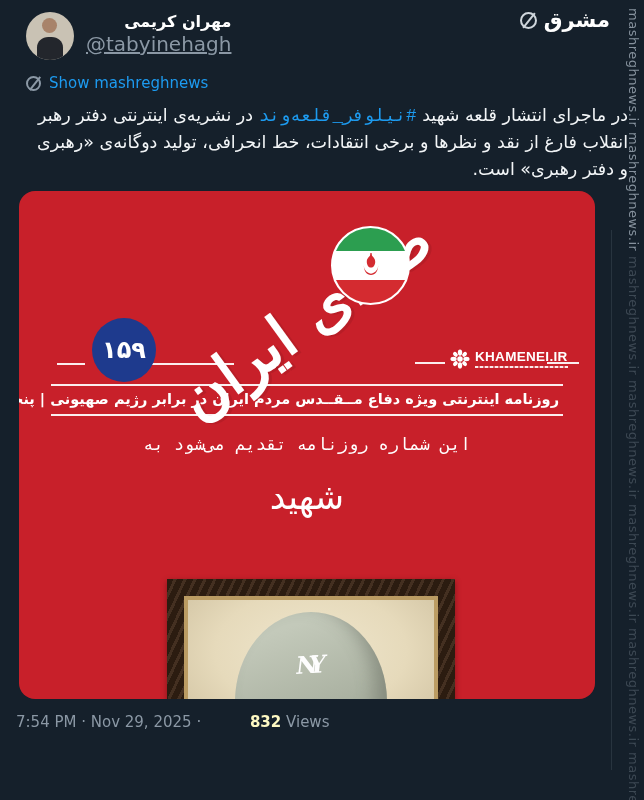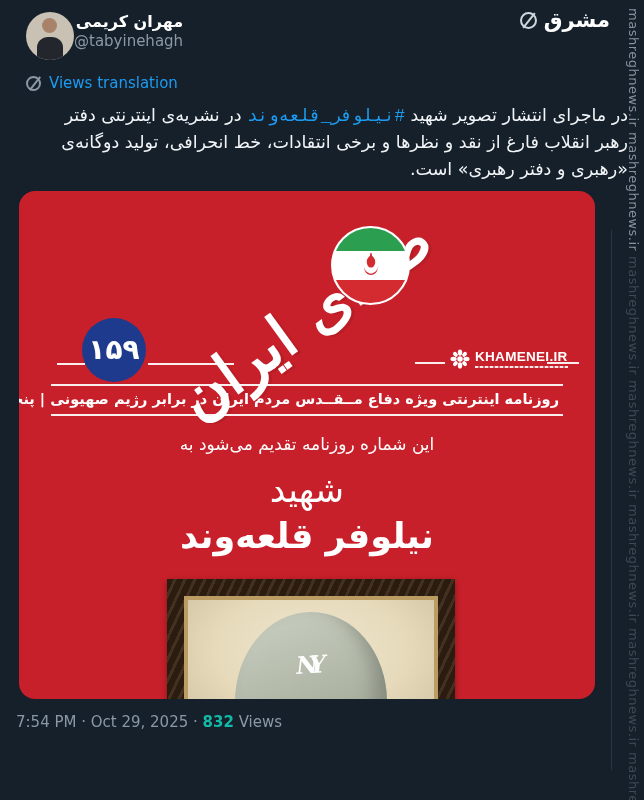--- a/index.html
+++ b/index.html
@@ -19,23 +19,23 @@
     position:relative;
   }
   
   .header{display:flex;align-items:flex-start;padding:12px 16px 0 26px;position:relative;}
   .avatar{
     width:48px;height:48px;border-radius:50%;flex:0 0 48px;
     background:#c9c2b4;position:relative;overflow:hidden;
   }
   .avatar::before{content:"";position:absolute;left:33%;top:12%;width:32%;height:32%;border-radius:50%;background:#a8836a;}
   .avatar::after{content:"";position:absolute;left:22%;bottom:-4%;width:56%;height:52%;border-radius:42% 42% 0 0;background:#23262c;}
-  .names{line-height:1.25;}
+  .names{margin-left:12px;line-height:1.25;}
   .display-name{font-weight:bold;font-size:16px;color:#fff;}
-  .handle{font-size:15px;color:var(--muted);}
+  .handle{font-size:20px;color:var(--muted);text-decoration:underline;}
   
   .brandmark{position:absolute;top:8px;right:34px;display:flex;align-items:center;gap:7px;}
   .slash-icon{width:17px;height:17px;border:2px solid #cfd6dc;border-radius:50%;position:relative;flex:0 0 17px;}
   .slash-icon::after{content:"";position:absolute;left:50%;top:-3px;width:2px;height:19px;background:#cfd6dc;transform:rotate(38deg);transform-origin:center;}
   .brand-text{font-weight:bold;font-size:21px;color:#fff;}
   
   .wm-col{
     position:absolute;top:8px;right:3px;height:792px;
     writing-mode:vertical-rl;
     font-size:13px;letter-spacing:.5px;color:rgba(154,166,178,.85);
@@ -72,44 +72,44 @@
     direction:rtl;white-space:nowrap;
   }
   .flag{
     position:absolute;left:312px;top:35px;width:79px;height:79px;border-radius:50%;
     border:2px solid #fff;overflow:hidden;background:#fff;
   }
   .flag .band-green{position:absolute;top:0;left:0;right:0;height:31%;background:#2c9e50;}
   .flag .band-red{position:absolute;bottom:0;left:0;right:0;height:31%;background:#d42b30;}
   .flag .emblem{position:absolute;left:50%;top:50%;transform:translate(-50%,-50%);width:22px;height:24px;}
   .issue-circle{
-    position:absolute;left:63px;top:127px;width:64px;height:64px;border-radius:50%;
+    position:absolute;left:73px;top:127px;width:64px;height:64px;border-radius:50%;
     background:var(--issue-navy);color:#fff;display:flex;align-items:center;justify-content:center;
-    font-size:28px;font-weight:bold;z-index:2;
+    font-size:24px;font-weight:bold;z-index:2;
   }
   .rule{position:absolute;height:2px;background:rgba(255,255,255,.92);}
   .rule-a{left:38px;top:172px;width:28px;}
   .rule-b{left:129px;top:172px;width:86px;}
   .rule-c{left:396px;top:171px;width:30px;}
   .rule-d{left:528px;top:171px;width:32px;}
   .kh-logo{position:absolute;left:430px;top:157px;display:flex;align-items:center;gap:4px;color:#fff;}
   .kh-icon{width:22px;height:22px;flex:0 0 22px;}
   .kh-texts{display:flex;flex-direction:column;}
   .kh-wordmark{font-weight:bold;font-size:13.5px;letter-spacing:.3px;font-family:"Liberation Sans",sans-serif;}
   .kh-underline{height:2px;margin-top:2px;background:repeating-linear-gradient(90deg,rgba(255,255,255,.9) 0 3px,rgba(255,255,255,.35) 3px 5px);}
   .dateline{
     position:absolute;left:32px;right:32px;top:193px;
     border-top:2px solid rgba(255,255,255,.92);
     border-bottom:2px solid rgba(255,255,255,.92);
     padding:5px 4px 7px;
     direction:rtl;text-align:center;color:#fff;
     font-weight:bold;font-size:14.5px;white-space:nowrap;
   }
   .dedication{position:absolute;left:0;right:0;top:243px;text-align:center;direction:rtl;color:#fff;}
-  .dedication-intro{font-size:17px;margin-bottom:14px;}
+  .dedication-intro{font-size:17px;margin-bottom:20px;font-family:Liberation Mono, monospace;}
   .dedication-title{font-size:35px;font-weight:normal;line-height:1.3;}
   .dedication-name{font-size:35px;font-weight:bold;line-height:1.35;}
   
   .frame{
     position:absolute;left:148px;top:388px;width:288px;height:170px;
     background:
       repeating-linear-gradient(115deg,rgba(0,0,0,.25) 0 6px,rgba(255,255,255,.05) 6px 9px),
       #3a2515;
     padding:17px;
     box-shadow:0 2px 6px rgba(0,0,0,.35);
@@ -127,21 +127,21 @@
     border-radius:78px 78px 26px 22px / 92px 92px 20px 18px;
     box-shadow:inset -12px -10px 18px rgba(90,95,85,.45);
   }
   .ny-logo{
     position:absolute;left:50%;top:38px;transform:translateX(-50%) rotate(-4deg);
     color:#fdfdfd;font-weight:bold;font-size:24px;letter-spacing:-.38em;
     padding-right:.38em;font-family:"DejaVu Serif",serif;font-style:italic;
   }
   
   .meta{padding:14px 16px;color:var(--muted);font-size:15px;}
-  .views-count{color:#14b8a6;font-weight:bold;}
+  .views-count{color:#fef9c3;font-weight:bold;margin-left:44px;}
 </style>
 </head>
 <body>
 
 <div class="wm-col">
   <span>mashreghnews.ir</span>
   <span>mashreghnews.ir</span>
   <span>mashreghnews.ir</span>
   <span>mashreghnews.ir</span>
   <span>mashreghnews.ir</span>
@@ -157,25 +157,25 @@
     <div class="handle">@tabyinehagh</div>
   </div>
   <div class="brandmark">
     <div class="slash-icon"></div>
     <div class="brand-text" dir="rtl">مشرق</div>
   </div>
 </div>
 
 <div class="translate-row">
   <div class="translate-icon"></div>
-  <span class="translate-label">Views translation</span>
+  <span class="translate-label">Show mashreghnews</span>
 </div>
 
 <div class="tweet-text">
-  <p><span>در ماجرای انتشار تصویر شهید </span><span class="link">#نیلوفر_قلعه‌وند</span><span> در نشریه‌ی اینترنتی دفتر رهبر انقلاب فارغ از نقد و نظرها و برخی انتقادات، خط انحرافی، تولید دوگانه‌ی «رهبری و دفتر رهبری» است.</span></p>
+  <p><span>در ماجرای انتشار قلعه شهید </span><span class="link">#نیلوفر_قلعه‌وند</span><span> در نشریه‌ی اینترنتی دفتر رهبر انقلاب فارغ از نقد و نظرها و برخی انتقادات، خط انحرافی، تولید دوگانه‌ی «رهبری و دفتر رهبری» است.</span></p>
 </div>
 
 <div class="poster">
   <div class="masthead">صدای ایران</div>
 
   <div class="flag">
     <div class="band-green"></div>
     <div class="band-red"></div>
     <svg class="emblem" viewBox="0 0 24 26">
       <path d="M12 1c1.6 3.4 4.6 4.2 4.6 8.4 0 3.7-2 6.4-4.6 6.4s-4.6-2.7-4.6-6.4C7.4 5.2 10.4 4.4 12 1z" fill="#d42b30"></path>
@@ -208,31 +208,30 @@
       <div class="kh-wordmark">KHAMENEI.IR</div>
       <div class="kh-underline"></div>
     </div>
   </div>
 
   <div class="dateline">روزنامه اینترنتی ویژه دفاع مــقــدس مردم ایران در برابر رژیم صهیونی | پنجشنبه، ۶ آذر ۱۴۰۴</div>
 
   <div class="dedication">
     <div class="dedication-intro">این شماره روزنامه تقدیم می‌شود به</div>
     <div class="dedication-title">شهید</div>
-    <div class="dedication-name">نیلوفر قلعه‌وند</div>
   </div>
 
   <div class="frame">
     <div class="frame-inner">
       <div class="cap">
         <span class="ny-logo">NY</span>
       </div>
 
     </div>
   </div>
 </div>
 
 <div class="meta">
-  <span>7:54 PM · Oct 29, 2025</span>
+  <span>7:54 PM · Nov 29, 2025</span>
   <span>·</span>
   <span class="views-count">832</span>
   <span>Views</span>
 </div>
 
 </body></html>

